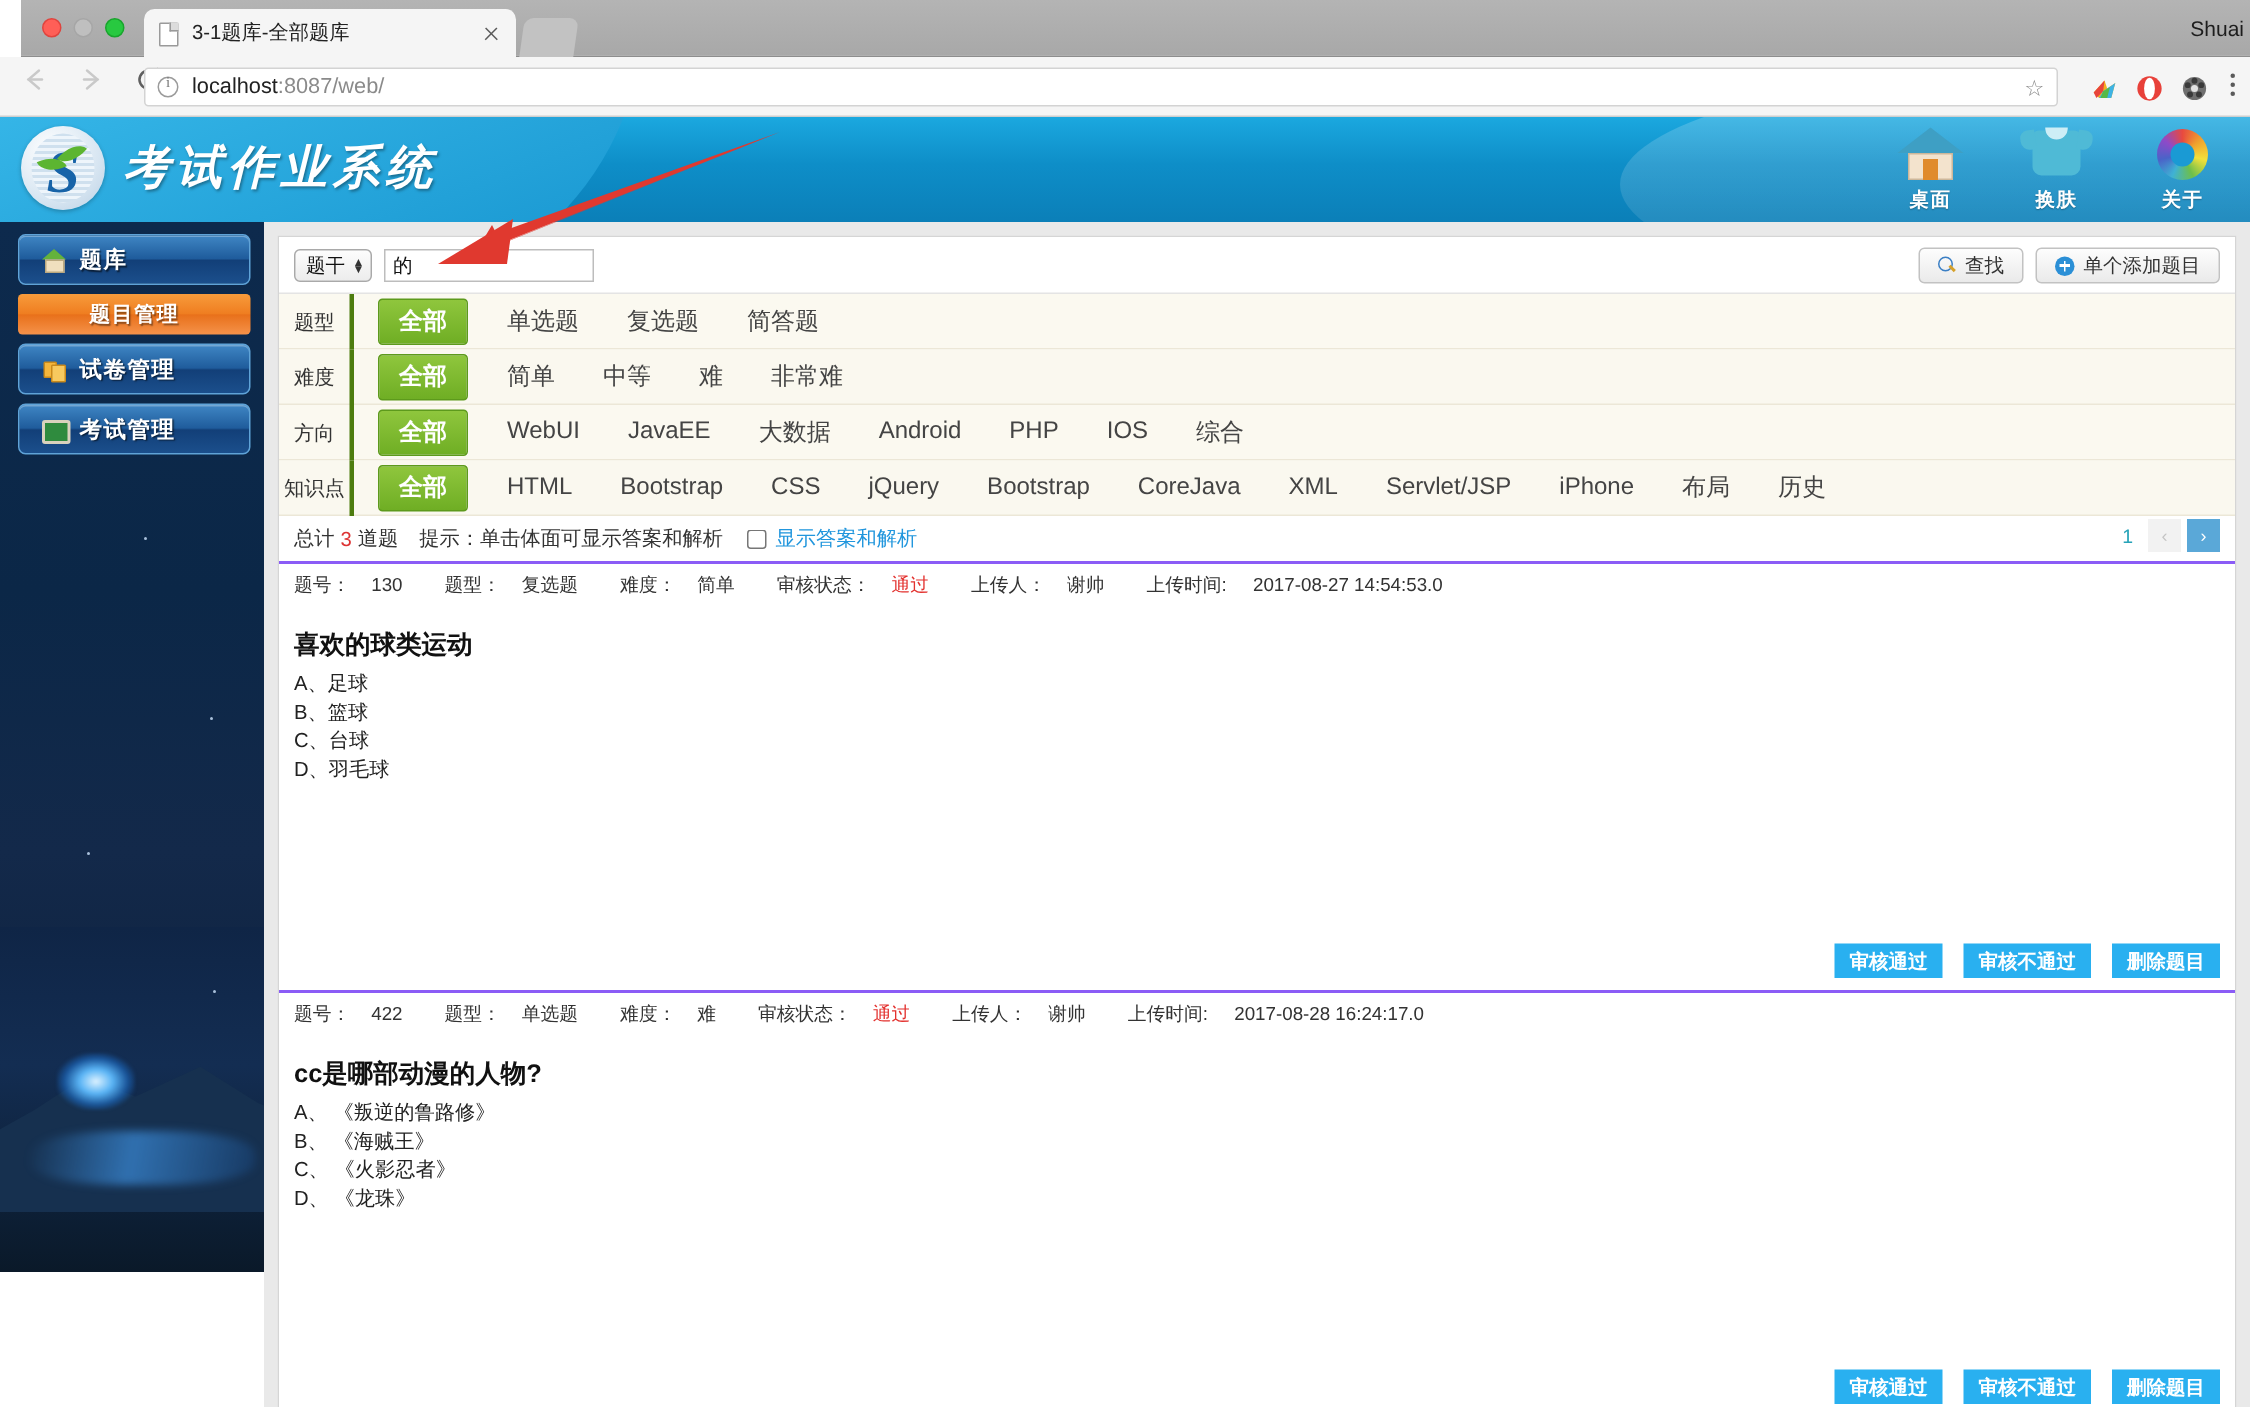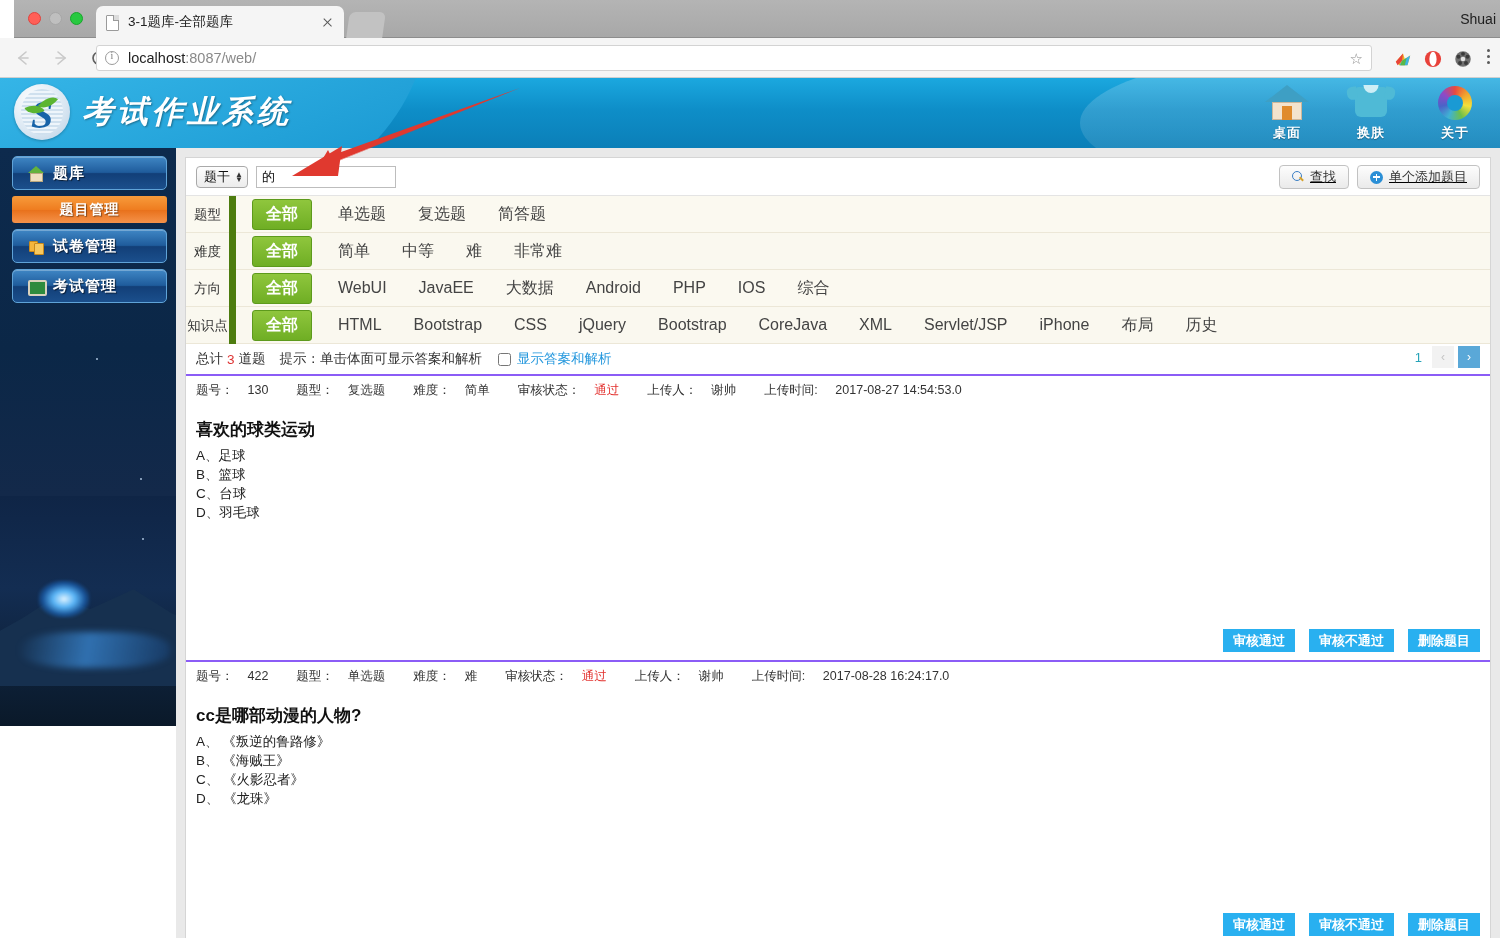--- a/index.html
+++ b/index.html
@@ -62,21 +62,21 @@
   .tab-ghost {
     position: absolute; left: 334px; top: 12px; width: 36px; height: 26px;
     background: #c2c2c2; border-radius: 6px 6px 0 0;
     transform: skewX(-8deg);
   }
 
   
   .toolbar {
     position: absolute; left: 0; top: 38px; width: 1500px; height: 40px;
     background: #f5f5f5; border-bottom: 1px solid #cfcfcf;
-    display: flex; align-items: center;
+    display: flex; 
   }
   .nav-btn { width: 30px; height: 30px; margin-left: 8px; position: relative; }
   .nav-btn svg { position: absolute; left: 5px; top: 5px; }
   .omnibox {
     position: absolute; left: 96px; top: 7px; width: 1276px; height: 26px;
     background: #fff; border: 1px solid #d3d3d3; border-radius: 3px;
     display: flex; align-items: center; padding: 0 8px;
   }
   .info-circle {
     width: 14px; height: 14px; border: 1.3px solid #9b9b9b; border-radius: 50%;
@@ -186,21 +186,21 @@
     width: 34px; height: 34px; border-radius: 50%;
     background: conic-gradient(#e84a3f, #f0a22e, #f3e03b, #6dbf4b, #3fb2d4, #4a63c8, #8e4ac8, #e84a3f);
   }
   .ic-wheel::after {
     content: ""; position: absolute; left: 9px; top: 9px; width: 16px; height: 16px;
     border-radius: 50%; background: #1a9ad4;
   }
 
   
   .sidebar {
-    position: absolute; left: 0; top: 70px; width: 176px; height: 578px;
+    position: absolute; left: 0; top: 70px; width: 176px; height: 700px;
     background: linear-gradient(180deg, #0d2a4d 0%, #0b2747 35%, #13294a 60%, #0a1c35 100%);
     overflow: hidden;
   }
   .mountain {
     position: absolute; left: 0; bottom: 0; width: 176px; height: 230px;
     background: linear-gradient(180deg, #0f2546 0%, #132d52 40%, #0a1929 100%);
   }
   .mtn-ridge {
     position: absolute; left: -20px; bottom: 40px; width: 240px; height: 110px;
     background: #16304f;
@@ -285,21 +285,21 @@
     font-size: 13px; color: #111; cursor: default;
   }
   .sel-arrows { margin-left: 5px; display: flex; flex-direction: column; line-height: 5px; }
   .sel-arrows i { font-size: 8px; color: #333; font-style: normal; }
   .search-input {
     width: 140px; height: 22px; margin-left: 8px;
     border: 1px solid #bdbdbd; background: #fff;
     font-size: 13px; padding: 0 5px; color: #111;
     font-family: "Liberation Sans", sans-serif;
   }
-  .search-actions { position: absolute; right: 10px; top: 7px; display: flex; gap: 8px; text-decoration: underline; }
+  .search-actions { position: absolute; right: 10px; top: 7px; display: flex; gap: 8px; }
   .btn-gray {
     height: 24px; padding: 0 12px; border: 1px solid #c2c2c2; border-radius: 4px;
     background: linear-gradient(180deg, #fdfdfd, #eaeaea);
     display: flex; align-items: center; gap: 6px;
     font-size: 13px; color: #333; cursor: default;
   }
   .ic-magnifier { width: 12px; height: 12px; position: relative; }
   .ic-magnifier::before {
     content: ""; position: absolute; left: 0; top: 0; width: 8px; height: 8px;
     border: 1.6px solid #3b7fc4; border-radius: 50%;
@@ -318,21 +318,21 @@
   .ic-plus::before { left: 3px; top: 5.8px; width: 7px; height: 1.6px; }
   .ic-plus::after { left: 5.7px; top: 3px; width: 1.6px; height: 7px; }
 
   .filter-row {
     height: 37px; display: flex; align-items: center;
     background: #fbf9f0; border-bottom: 1px solid #ece7d7;
   }
   .filter-row:nth-child(odd) { background: #faf8ef; }
   .filter-label {
     width: 50px; text-align: center; font-size: 13.5px; color: #333;
-    flex: 0 0 auto; border-right: 7px solid #4d7c0f; line-height: 37px;
+    flex: 0 0 auto; border-right: 3px solid #4d7c0f; line-height: 37px;
     height: 37px;
   }
   .filter-opts { display: flex; align-items: center; padding-left: 16px; gap: 0; }
   .opt {
     font-size: 16px; color: #444; padding: 0 16px; cursor: default; white-space: nowrap;
   }
   .opt.active {
     background: linear-gradient(180deg, #8fc63d, #6fae24);
     color: #fff; border: 1px solid #5d9a1c; border-radius: 3px;
     padding: 4px 13px; font-weight: bold; margin-right: 10px;

